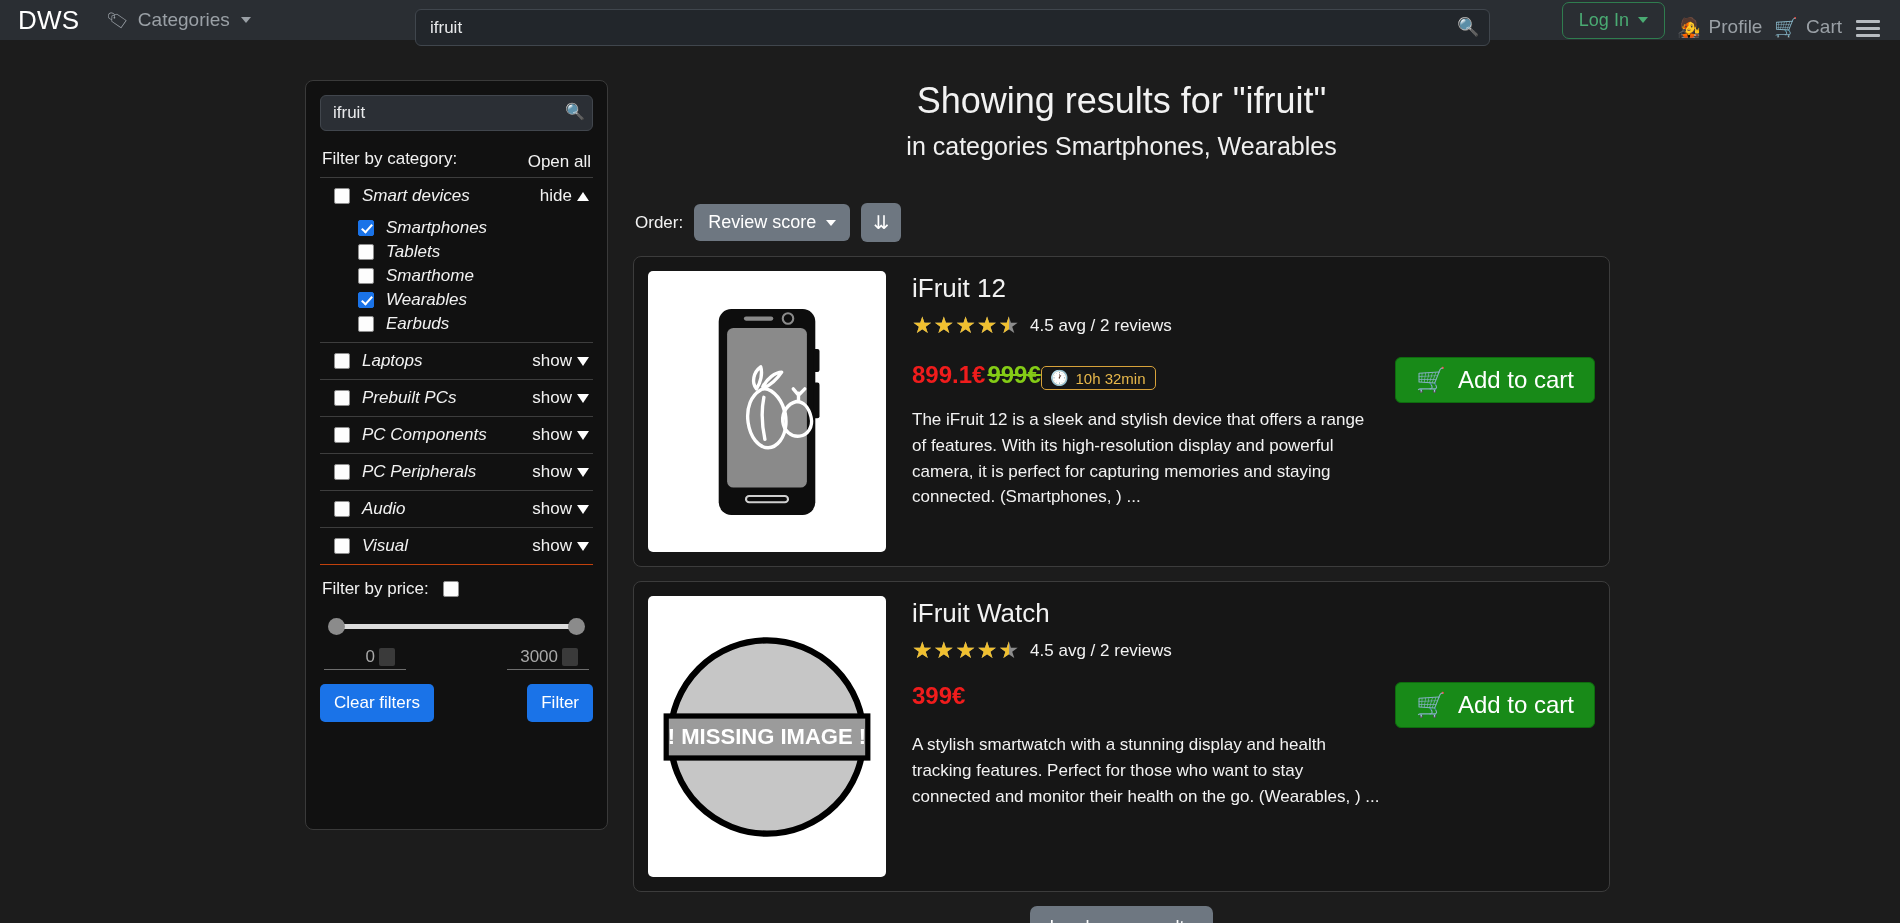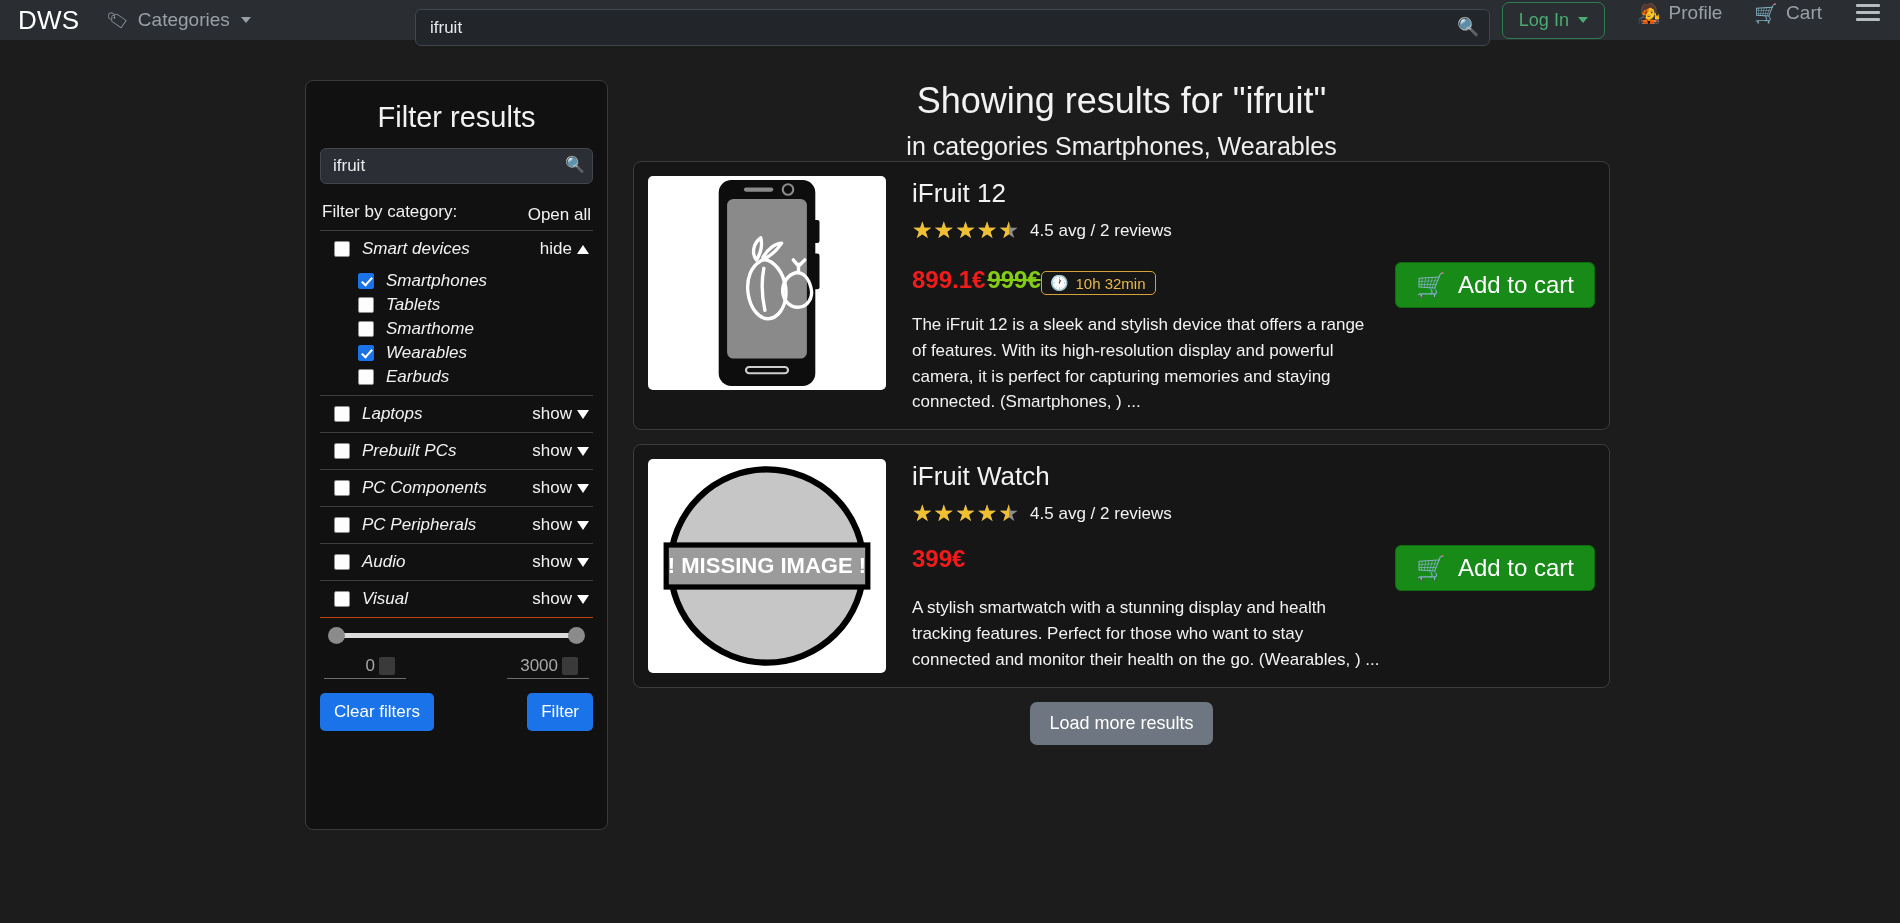--- a/index.html
+++ b/index.html
@@ -58,21 +58,21 @@
     font-family: "Liberation Sans", sans-serif;
     outline: none;
   }
   .nav-search-btn {
     position: absolute; right: 10px; top: 7px;
     background: none; border: none; cursor: pointer;
     font-size: 18px; line-height: 22px;
   }
   .nav-right {
     margin-left: auto;
-    display: flex; align-items: flex-start; gap: 32px;
+    display: flex; align-items: flex-end; gap: 12px;
   }
   .login-btn {
     border: 1px solid #2f7d4f;
     color: #4aab73;
     background: transparent;
     border-radius: 7px;
     padding: 7px 16px;
     font-size: 18px;
     display: flex; align-items: center; gap: 7px;
     cursor: pointer;
@@ -200,21 +200,21 @@
 
   .card {
     background: #161616;
     border: 1px solid #3c3c3c;
     border-radius: 8px;
     display: flex;
     padding: 14px;
     margin-bottom: 14px;
   }
   .card-img {
-    width: 238px; height: 214px;
+    width: 238px; height: 281px;
     background: #fff; border-radius: 5px;
     flex: none;
     display: flex; align-items: center; justify-content: center;
     overflow: hidden;
   }
   .card-body { flex: 1; padding-left: 26px; padding-top: 2px; }
   .prod-name { font-size: 26px; font-weight: normal; }
   .stars-row { display: flex; align-items: center; gap: 10px; margin-top: 10px; }
   .stars { font-size: 23px; letter-spacing: 1px; line-height: 1; position: relative; display:inline-block; }
   .stars .bg { color: #8d8d8d; }
@@ -283,21 +283,20 @@
       <span></span>
         <span></span>
         <span></span>
     </div>
   </div>
 </div>
 
 <div class="page">
 
   <div class="sidebar">
-    <h2 class="filter-title">Filter results</h2>
 
     <div class="side-search-wrap">
       <input class="side-search" type="text" value="ifruit" style="">
       <button class="side-search-btn">
         <span>🔍</span>
       </button>
     </div>
 
     <div class="row-between">
       <span class="filter-by-cat">Filter by category:</span>
@@ -392,20 +391,24 @@
             <span class="cbx"></span>
             <span class="label">Visual</span>
             <span class="toggle">
               <span>show</span>
               <span class="tri-down"></span>
             </span>
           </div>
         </div>
       </div>
 
+    <div class="price-row">
+      <span class="lbl">Filter by price:</span>
+      <span class="cbx"></span>
+    </div>
 
     <div class="slider">
       <div class="track"></div>
       <div class="knob left"></div>
       <div class="knob right"></div>
     </div>
 
     <div class="price-inputs">
       <div class="num-field">
         <input type="text" value="0" style="">
@@ -420,20 +423,30 @@
     <div class="filter-actions">
       <button class="btn-blue">Clear filters</button>
       <button class="btn-blue">Filter</button>
     </div>
   </div>
 
   <div class="results">
     <h1 class="results-title">Showing results for "ifruit"</h1>
     <h2 class="results-sub">in categories Smartphones, Wearables</h2>
 
+    <div class="order-bar">
+      <span class="order-lbl">Order:</span>
+      <button class="btn-grey">
+        <span>Review score</span>
+        <span class="caret-down"></span>
+      </button>
+      <button class="btn-grey icon-only">
+        <span>⇊</span>
+      </button>
+    </div>
 
     <div id="product-list">
         <div class="card">
           <div class="card-img">
             <svg width="210" height="210" viewBox="0 0 120 200">
               <rect x="14" y="2" width="92" height="196" rx="12" fill="#0d0d0d"></rect>
               <rect x="104" y="40" width="6" height="22" rx="2" fill="#0d0d0d"></rect>
               <rect x="104" y="72" width="6" height="34" rx="2" fill="#0d0d0d"></rect>
               <rect x="22" y="20" width="76" height="152" rx="6" fill="#8a8a8a"></rect>
               <rect x="38" y="9" width="28" height="4" rx="2" fill="#8a8a8a"></rect>

